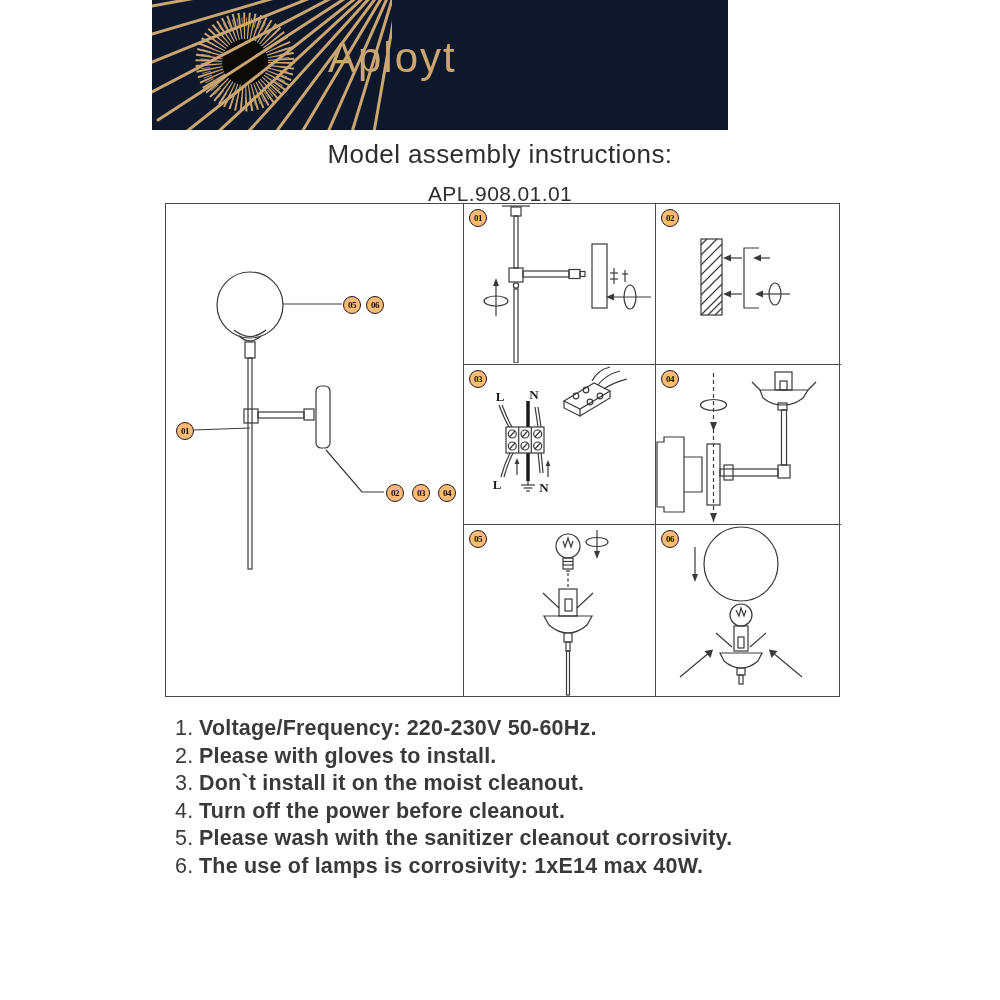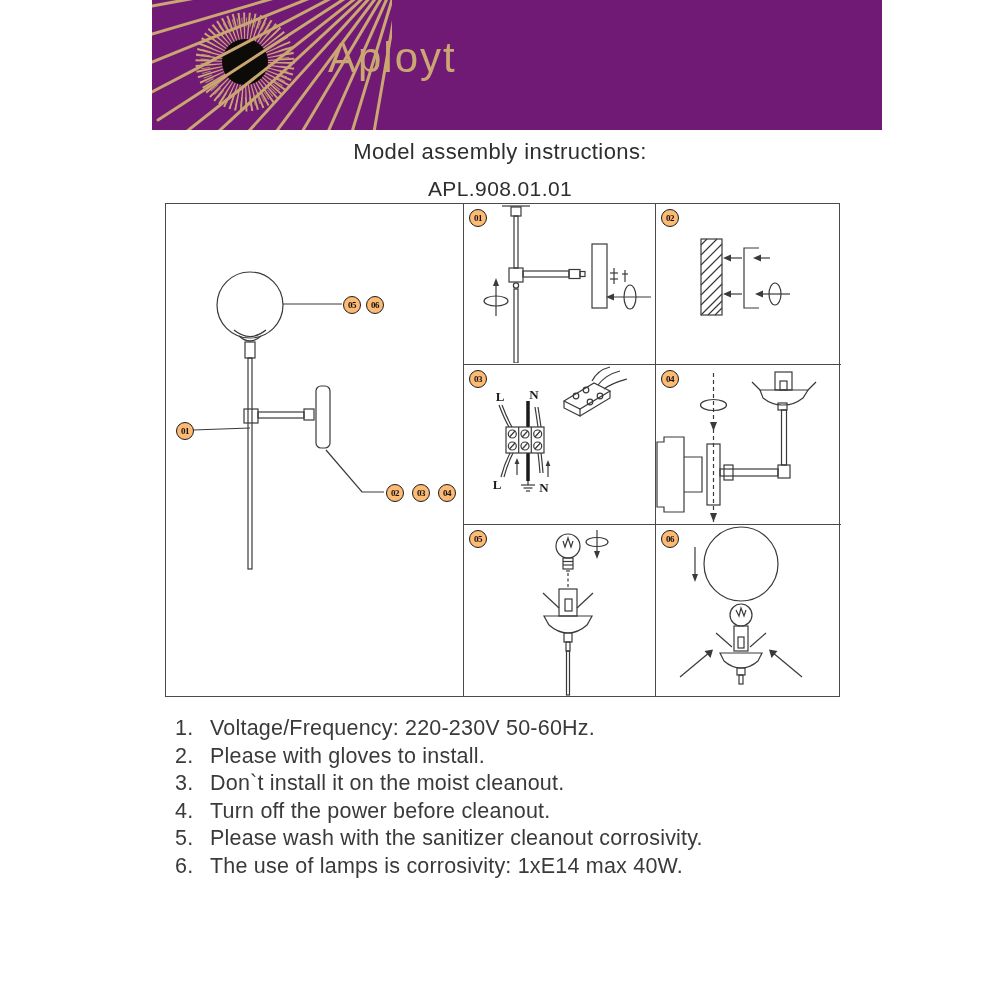--- a/index.html
+++ b/index.html
@@ -2,33 +2,33 @@
 <html><head>
 <meta charset="utf-8">
 <style>
   html,body { margin:0; padding:0; }
   body {
     width:1000px; height:1000px; position:relative; background:#ffffff;
     font-family:"Liberation Sans", sans-serif; overflow:hidden;
   }
   
   .banner {
-    position:absolute; left:152px; top:0; width:730px; height:130px;
-    background:#701a75; overflow:hidden;
+    position:absolute; left:152px; top:0; width:576px; height:130px;
+    background:#0f172a; overflow:hidden;
   }
   .banner svg { position:absolute; top:0; left:0; }
   .rays-right { position:absolute; right:0; top:0; }
   .brand {
     position:absolute; left:176px; top:34px;
     font-size:42px; font-weight:300; letter-spacing:2px;
     color:#c9a672;
   }
   
   .title-block { position:absolute; left:0; top:139px; width:1000px; text-align:center; color:#2e2e2e; }
-  .title-1 { font-size:22px; letter-spacing:0.4px; }
+  .title-1 { font-size:26px; letter-spacing:0.4px; }
   .title-2 { font-size:21px; margin-top:12px; letter-spacing:0.4px; }
   
   .diagram {
     position:absolute; left:165px; top:203px; width:675px; height:494px;
     border:1px solid #4a4a4a; box-sizing:border-box; background:#fff;
   }
   .panel { position:absolute; box-sizing:border-box; }
   .panel svg { position:absolute; left:0; top:0; }
   .overview { left:0; top:0; width:298px; height:492px; border-right:1px solid #4a4a4a; }
   .p01 { left:298px; top:0;     width:191px; height:160px; }
@@ -49,21 +49,21 @@
   .c05 { left:177px; top:92px; }
   .c06 { left:200px; top:92px; }
   .c01 { left:10px;  top:218px; }
   .c02 { left:220px; top:280px; }
   .c03 { left:246px; top:280px; }
   .c04 { left:272px; top:280px; }
   
   .instructions { position:absolute; left:175px; top:715px; color:#3a3a3a; }
   .instr-row { display:flex; font-size:21.5px; line-height:27.5px; letter-spacing:0.2px; }
   .instr-num { width:24px; flex:none; }
-  .instr-text { margin-left:11px; white-space:nowrap; }
+  .instr-text { white-space:nowrap;font-weight:bold; }
   
   .ln { stroke:#3a3a3a; stroke-width:1.2; fill:none; }
   .lnf { fill:#3a3a3a; stroke:none; }
   text.wire-label { font-family:"Liberation Serif", serif; font-weight:bold; font-size:13px; fill:#1d1d1d; }
 </style>
 </head>
 <body>
 
 <div class="banner">
   <svg width="190" height="130" viewBox="0 0 190 130">

